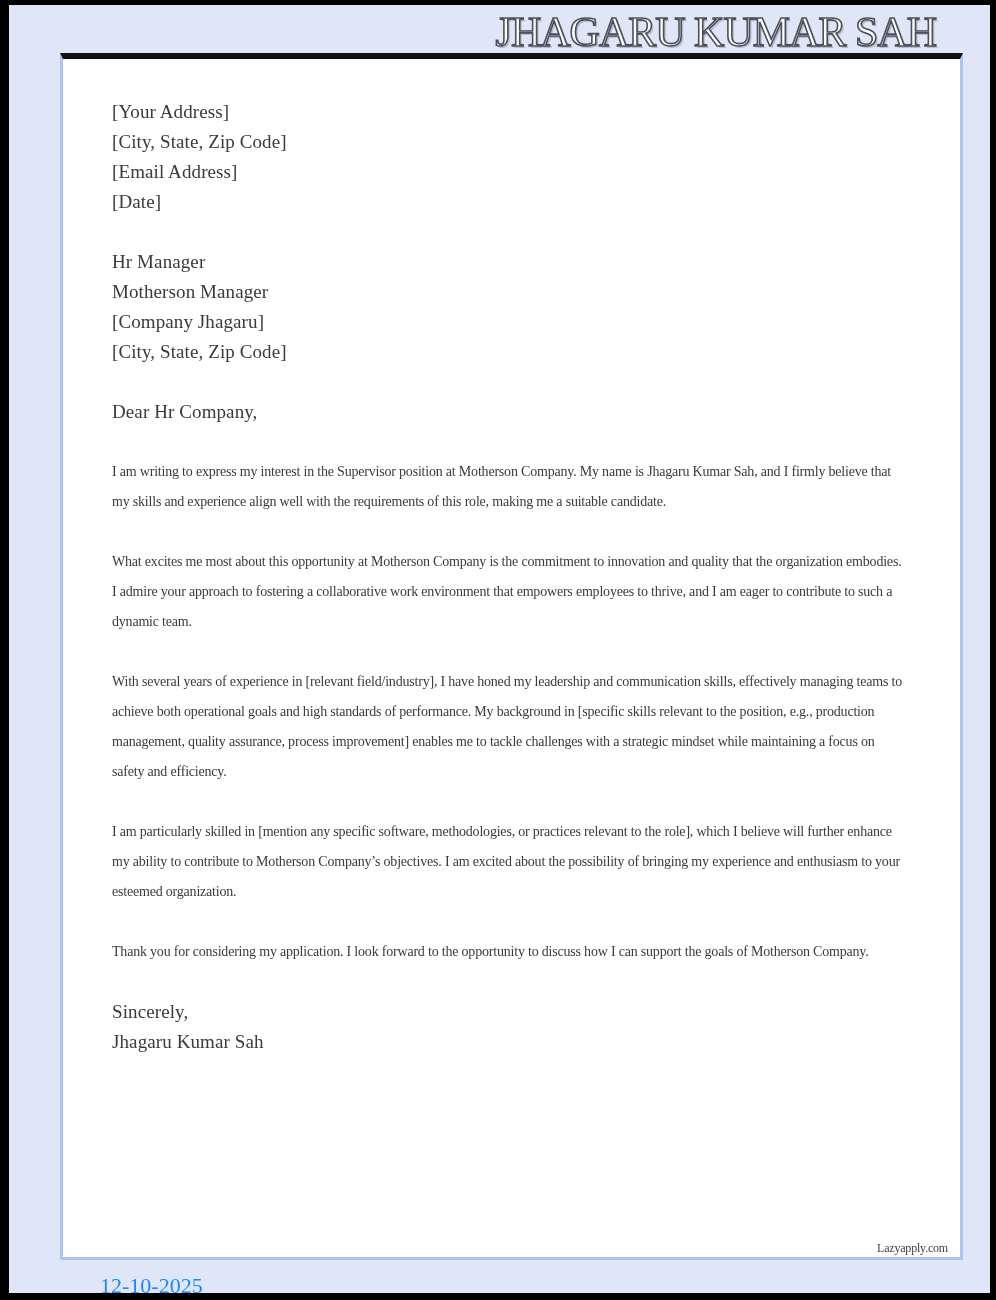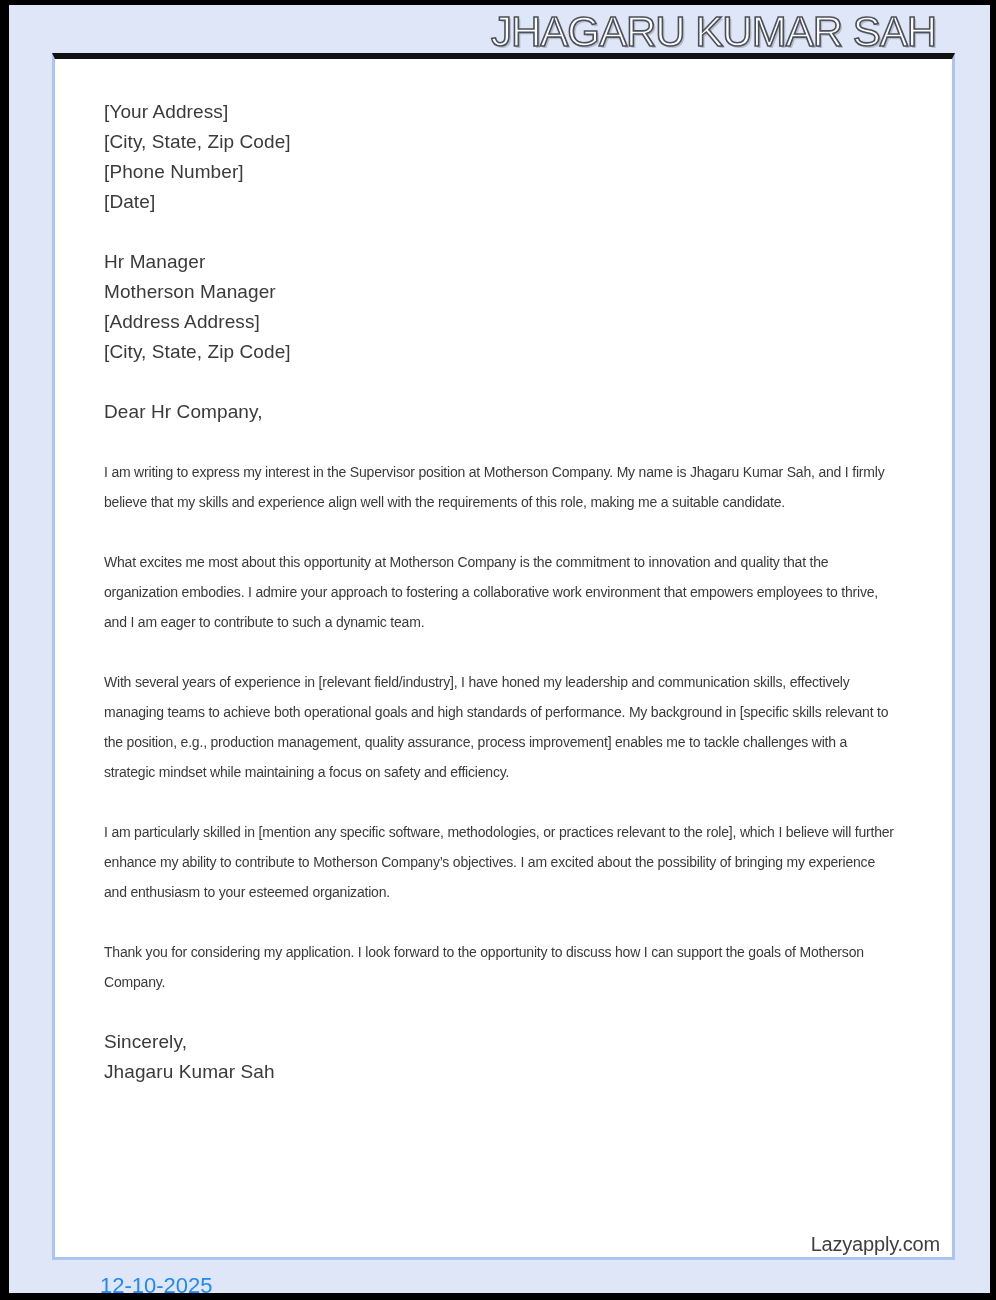--- a/index.html
+++ b/index.html
@@ -1,15 +1,15 @@
 <!DOCTYPE html>
 <html style="--background: #dee6f8; --frame: #000000; --letter-border: #abc5f0; --letter-top-border: #111111; --title-outline: #4b505a; --link-blue: #1e88fd; --body-text: #3a3a3a;"><head>
 <meta charset="utf-8">
 <style>
-  * { margin: 0; padding: 0; box-sizing: border-box; }
+  * { margin: 0; padding: 0; box-sizing: border-box; font-family: Liberation Serif, serif; }
 
   html, body {
     width: 996px; height: 1300px;
     font-family: "Liberation Sans", sans-serif;
   }
 
   .page {
     position: relative;
     width: 996px; height: 1300px;
     background: var(--background, #dee6f8);
@@ -34,21 +34,21 @@
     font-weight: 400;
     color: #ffffff;
     -webkit-text-stroke: 1.6px var(--title-outline, #4b505a);
     text-shadow: 2px 2px 0 rgba(110,115,125,0.35);
     white-space: nowrap;
     z-index: 2;
   }
 
   .letter {
     position: absolute;
-    left: 52px; top: 53px;
+    left: 60px; top: 53px;
     width: 903px; height: 1207px;
     background: #ffffff;
     border: 3px solid var(--letter-border, #abc5f0);
     border-top: 6px solid var(--letter-top-border, #111111);
     padding: 38px 56px 0 49px;
     color: var(--body-text, #3a3a3a);
     overflow: hidden;
   }
 
   .block { margin-bottom: 30px; }
@@ -64,21 +64,21 @@
     letter-spacing: -0.2px;
     margin-bottom: 30px;
     max-width: 795px;
   }
 
   .closing-block { margin-bottom: 0; }
 
   .brand {
     position: absolute;
     right: 12px; bottom: 1px;
-    font-size: 20px;
+    font-size: 12px;
     color: #3f3f3f;
     letter-spacing: -0.2px;
   }
 
   .date-link {
     position: absolute;
     left: 100px; top: 1273px;
     font-size: 22px;
     color: var(--link-blue, #1e88fd);
     text-decoration: underline;
@@ -91,28 +91,28 @@
 
 <div class="page">
 
   <div class="header-title">JHAGARU KUMAR SAH</div>
 
   <div class="letter">
 
     <div class="block">
       <div class="line">[Your Address]</div>
       <div class="line">[City, State, Zip Code]</div>
-      <div class="line">[Phone Number]</div>
+      <div class="line">[Email Address]</div>
       <div class="line">[Date]</div>
     </div>
 
     <div class="block">
       <div class="line">Hr Manager</div>
       <div class="line">Motherson Manager</div>
-      <div class="line">[Address Address]</div>
+      <div class="line">[Company Jhagaru]</div>
       <div class="line">[City, State, Zip Code]</div>
     </div>
 
     <div class="block">
       <div class="line">Dear Hr Company,</div>
     </div>
 
     <p class="para">I am writing to express my interest in the Supervisor position at Motherson Company. My name is Jhagaru Kumar Sah, and I firmly believe that my skills and experience align well with the requirements of this role, making me a suitable candidate.</p>
     <p class="para">What excites me most about this opportunity at Motherson Company is the commitment to innovation and quality that the organization embodies. I admire your approach to fostering a collaborative work environment that empowers employees to thrive, and I am eager to contribute to such a dynamic team.</p>
     <p class="para">With several years of experience in [relevant field/industry], I have honed my leadership and communication skills, effectively managing teams to achieve both operational goals and high standards of performance. My background in [specific skills relevant to the position, e.g., production management, quality assurance, process improvement] enables me to tackle challenges with a strategic mindset while maintaining a focus on safety and efficiency.</p>

